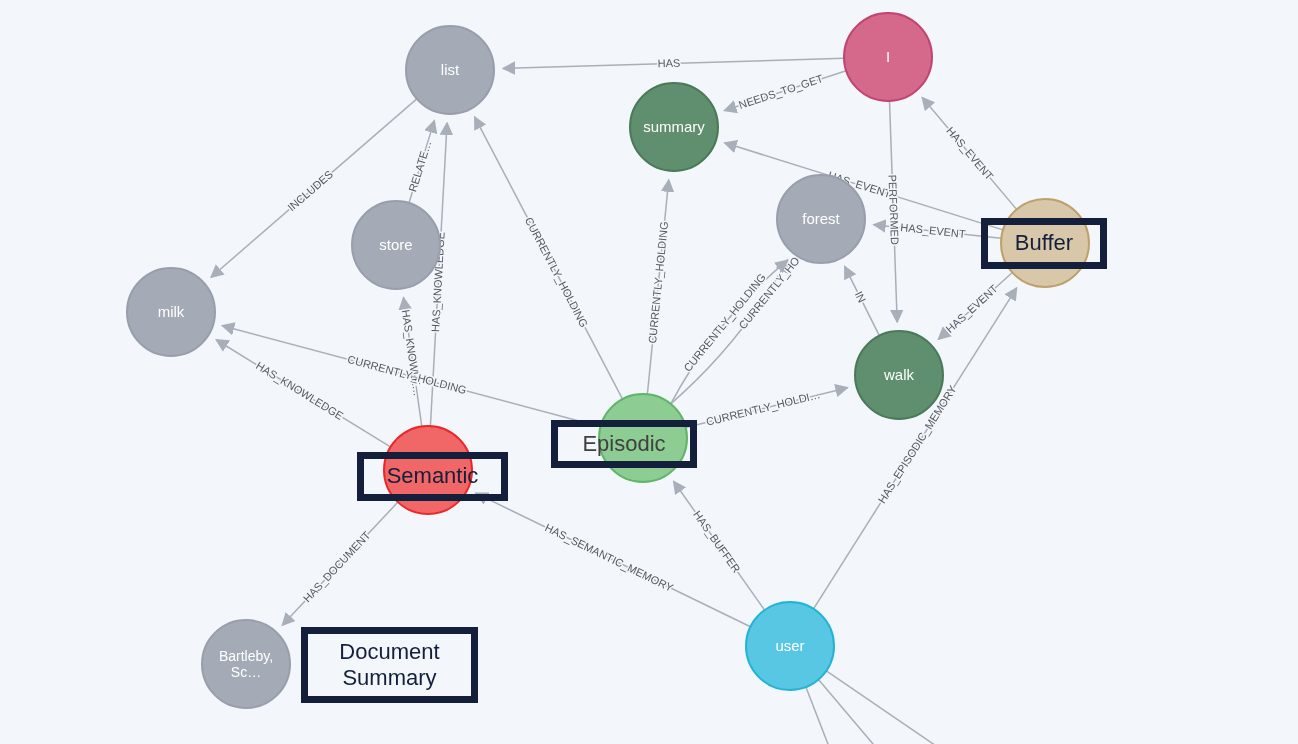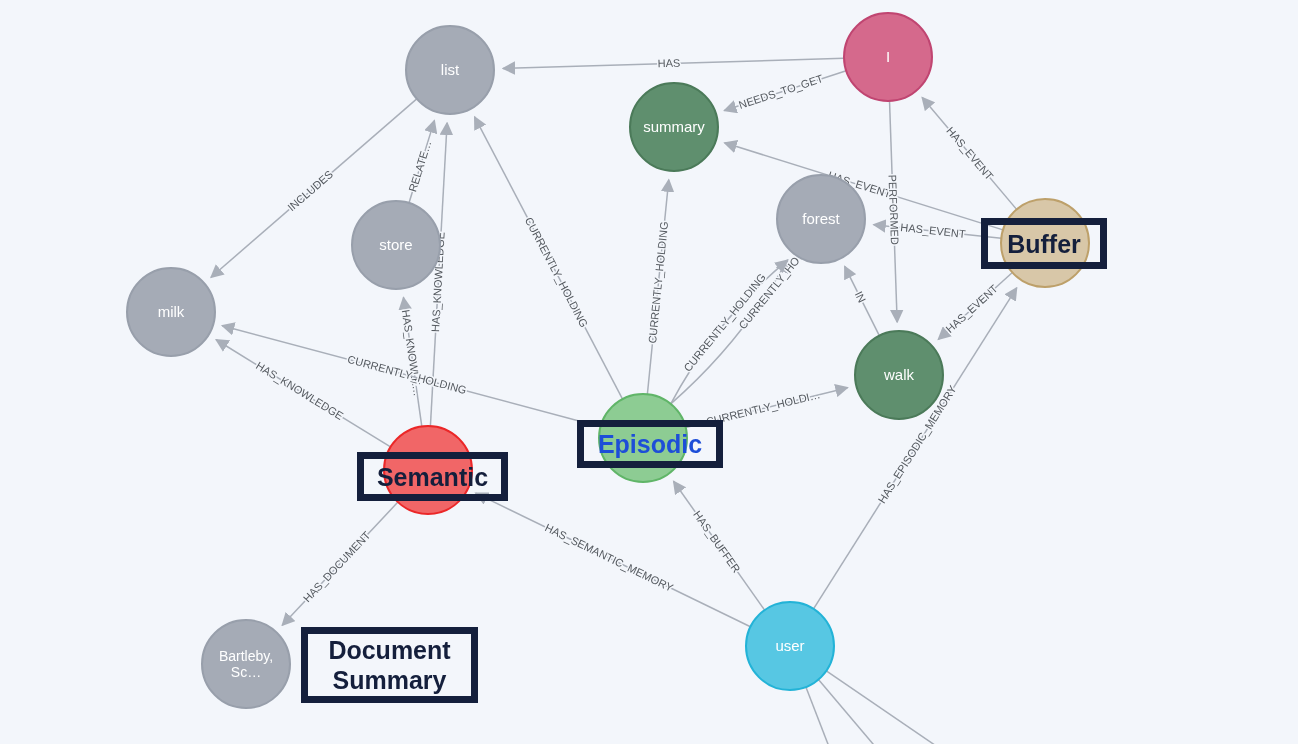--- a/index.html
+++ b/index.html
@@ -28,22 +28,22 @@
   .node-label.small{font-size:14px;}
   .annotation{
     position:absolute;
     box-sizing:border-box;
     border:7px solid #141f3c;
     background:transparent;
     display:flex;
     align-items:center;
     justify-content:center;
     text-align:center;
-    font-weight:700;
-    font-size:25px;
+    font-weight:400;
+    font-size:22px;
     line-height:1.2;
     font-family:"Liberation Sans",sans-serif;
   }
 </style>
 </head>
 <body>
 
 <div class="stage" id="stage" style="width: 1298px; height: 744px; background: rgb(243, 246, 251);">
     <svg width="1298" height="744" viewBox="0 0 1298 744">
       <defs>
@@ -140,16 +140,16 @@
       <g>
         <circle cx="790" cy="646" r="44" fill="#57c7e3" stroke="#23b3d7" stroke-width="2"></circle>
         <text x="790" y="646" class="node-label" text-anchor="middle" fill="#ffffff"><tspan x="790" y="651">user</tspan></text>
       </g>
       <g>
         <circle cx="246" cy="664" r="44" fill="#a5abb6" stroke="#989fab" stroke-width="2"></circle>
         <text x="246" y="664" class="node-label small" text-anchor="middle" fill="#ffffff"><tspan x="246" y="661">Bartleby,</tspan><tspan x="246" y="677">Sc…</tspan></text>
       </g>
     </svg>
     <div class="annotation" style="left: 981px; top: 218px; width: 126px; height: 51px; border-color: rgb(20, 31, 60); color: rgb(20, 31, 60);">Buffer</div>
-    <div class="annotation" style="left: 577px; top: 420px; width: 146px; height: 48px; border-color: rgb(20, 31, 60); color: #1d4ed8;">Episodic</div>
+    <div class="annotation" style="left: 551px; top: 420px; width: 146px; height: 48px; border-color: rgb(20, 31, 60); color: #404040;">Episodic</div>
     <div class="annotation" style="left: 357px; top: 452px; width: 151px; height: 49px; border-color: rgb(20, 31, 60); color: rgb(20, 31, 60);">Semantic</div>
     <div class="annotation" style="left: 301px; top: 627px; width: 177px; height: 76px; border-color: rgb(20, 31, 60); color: rgb(20, 31, 60);">Document Summary</div>
   </div>
 
 </body></html>

